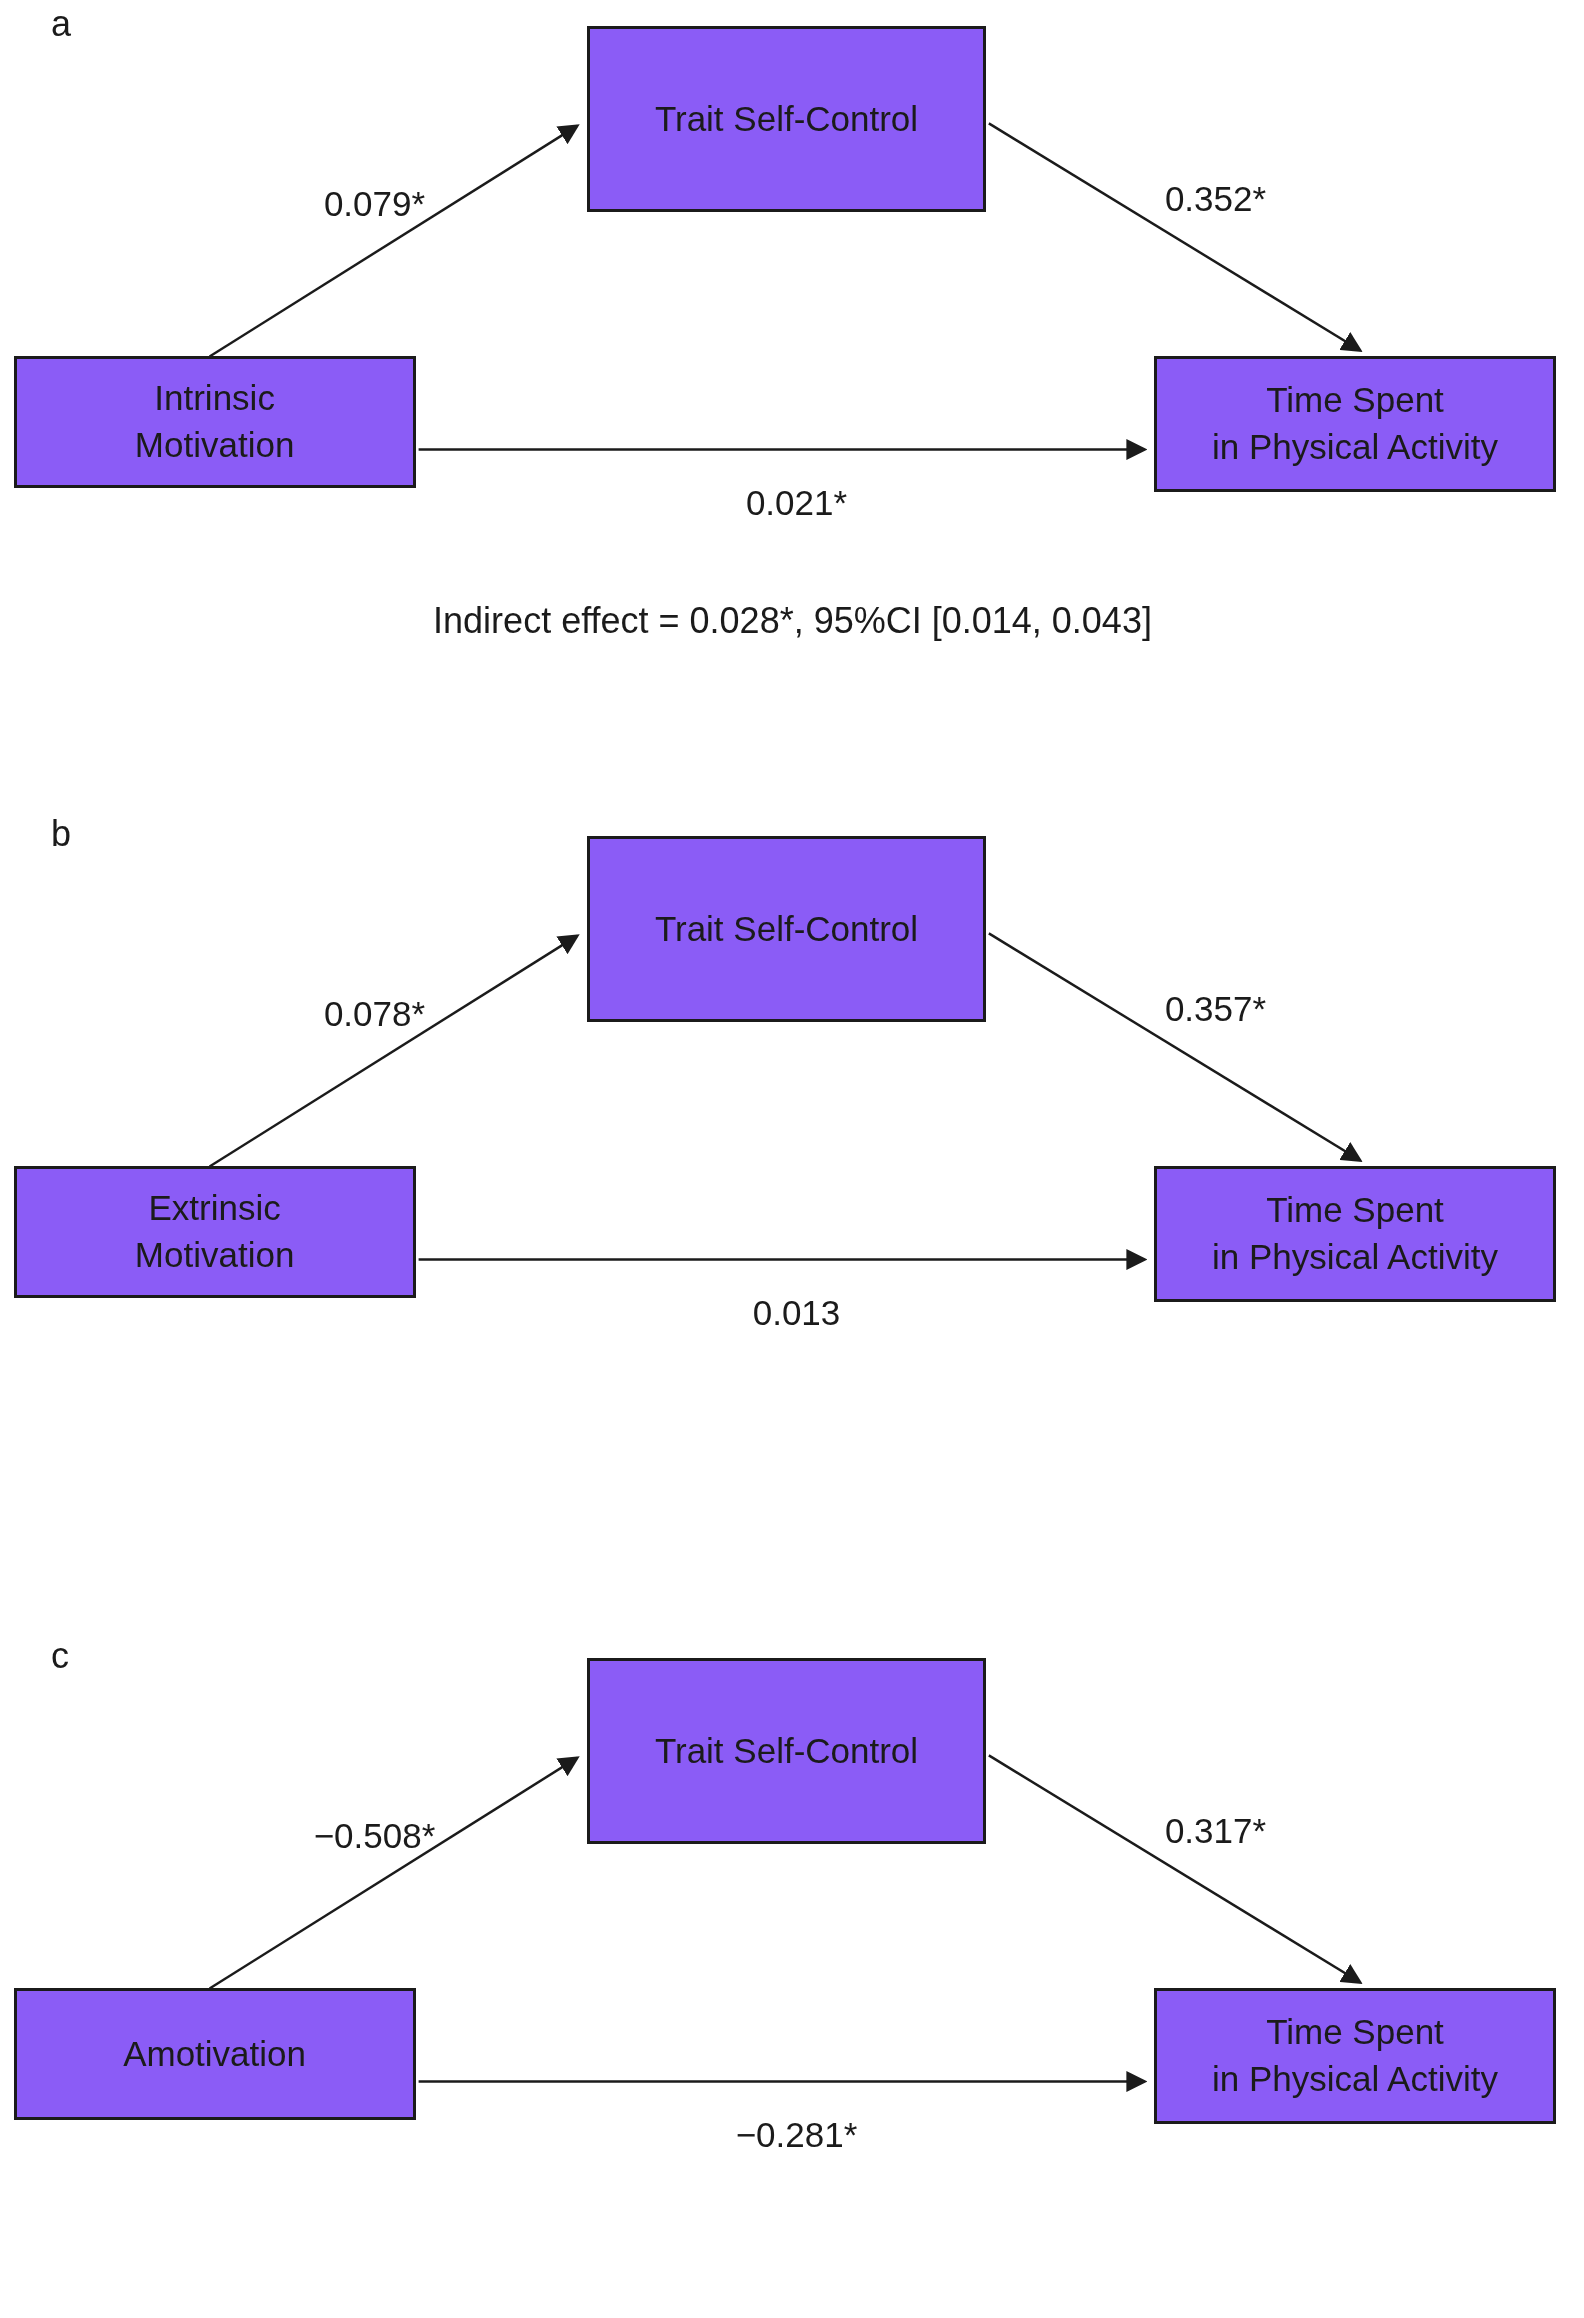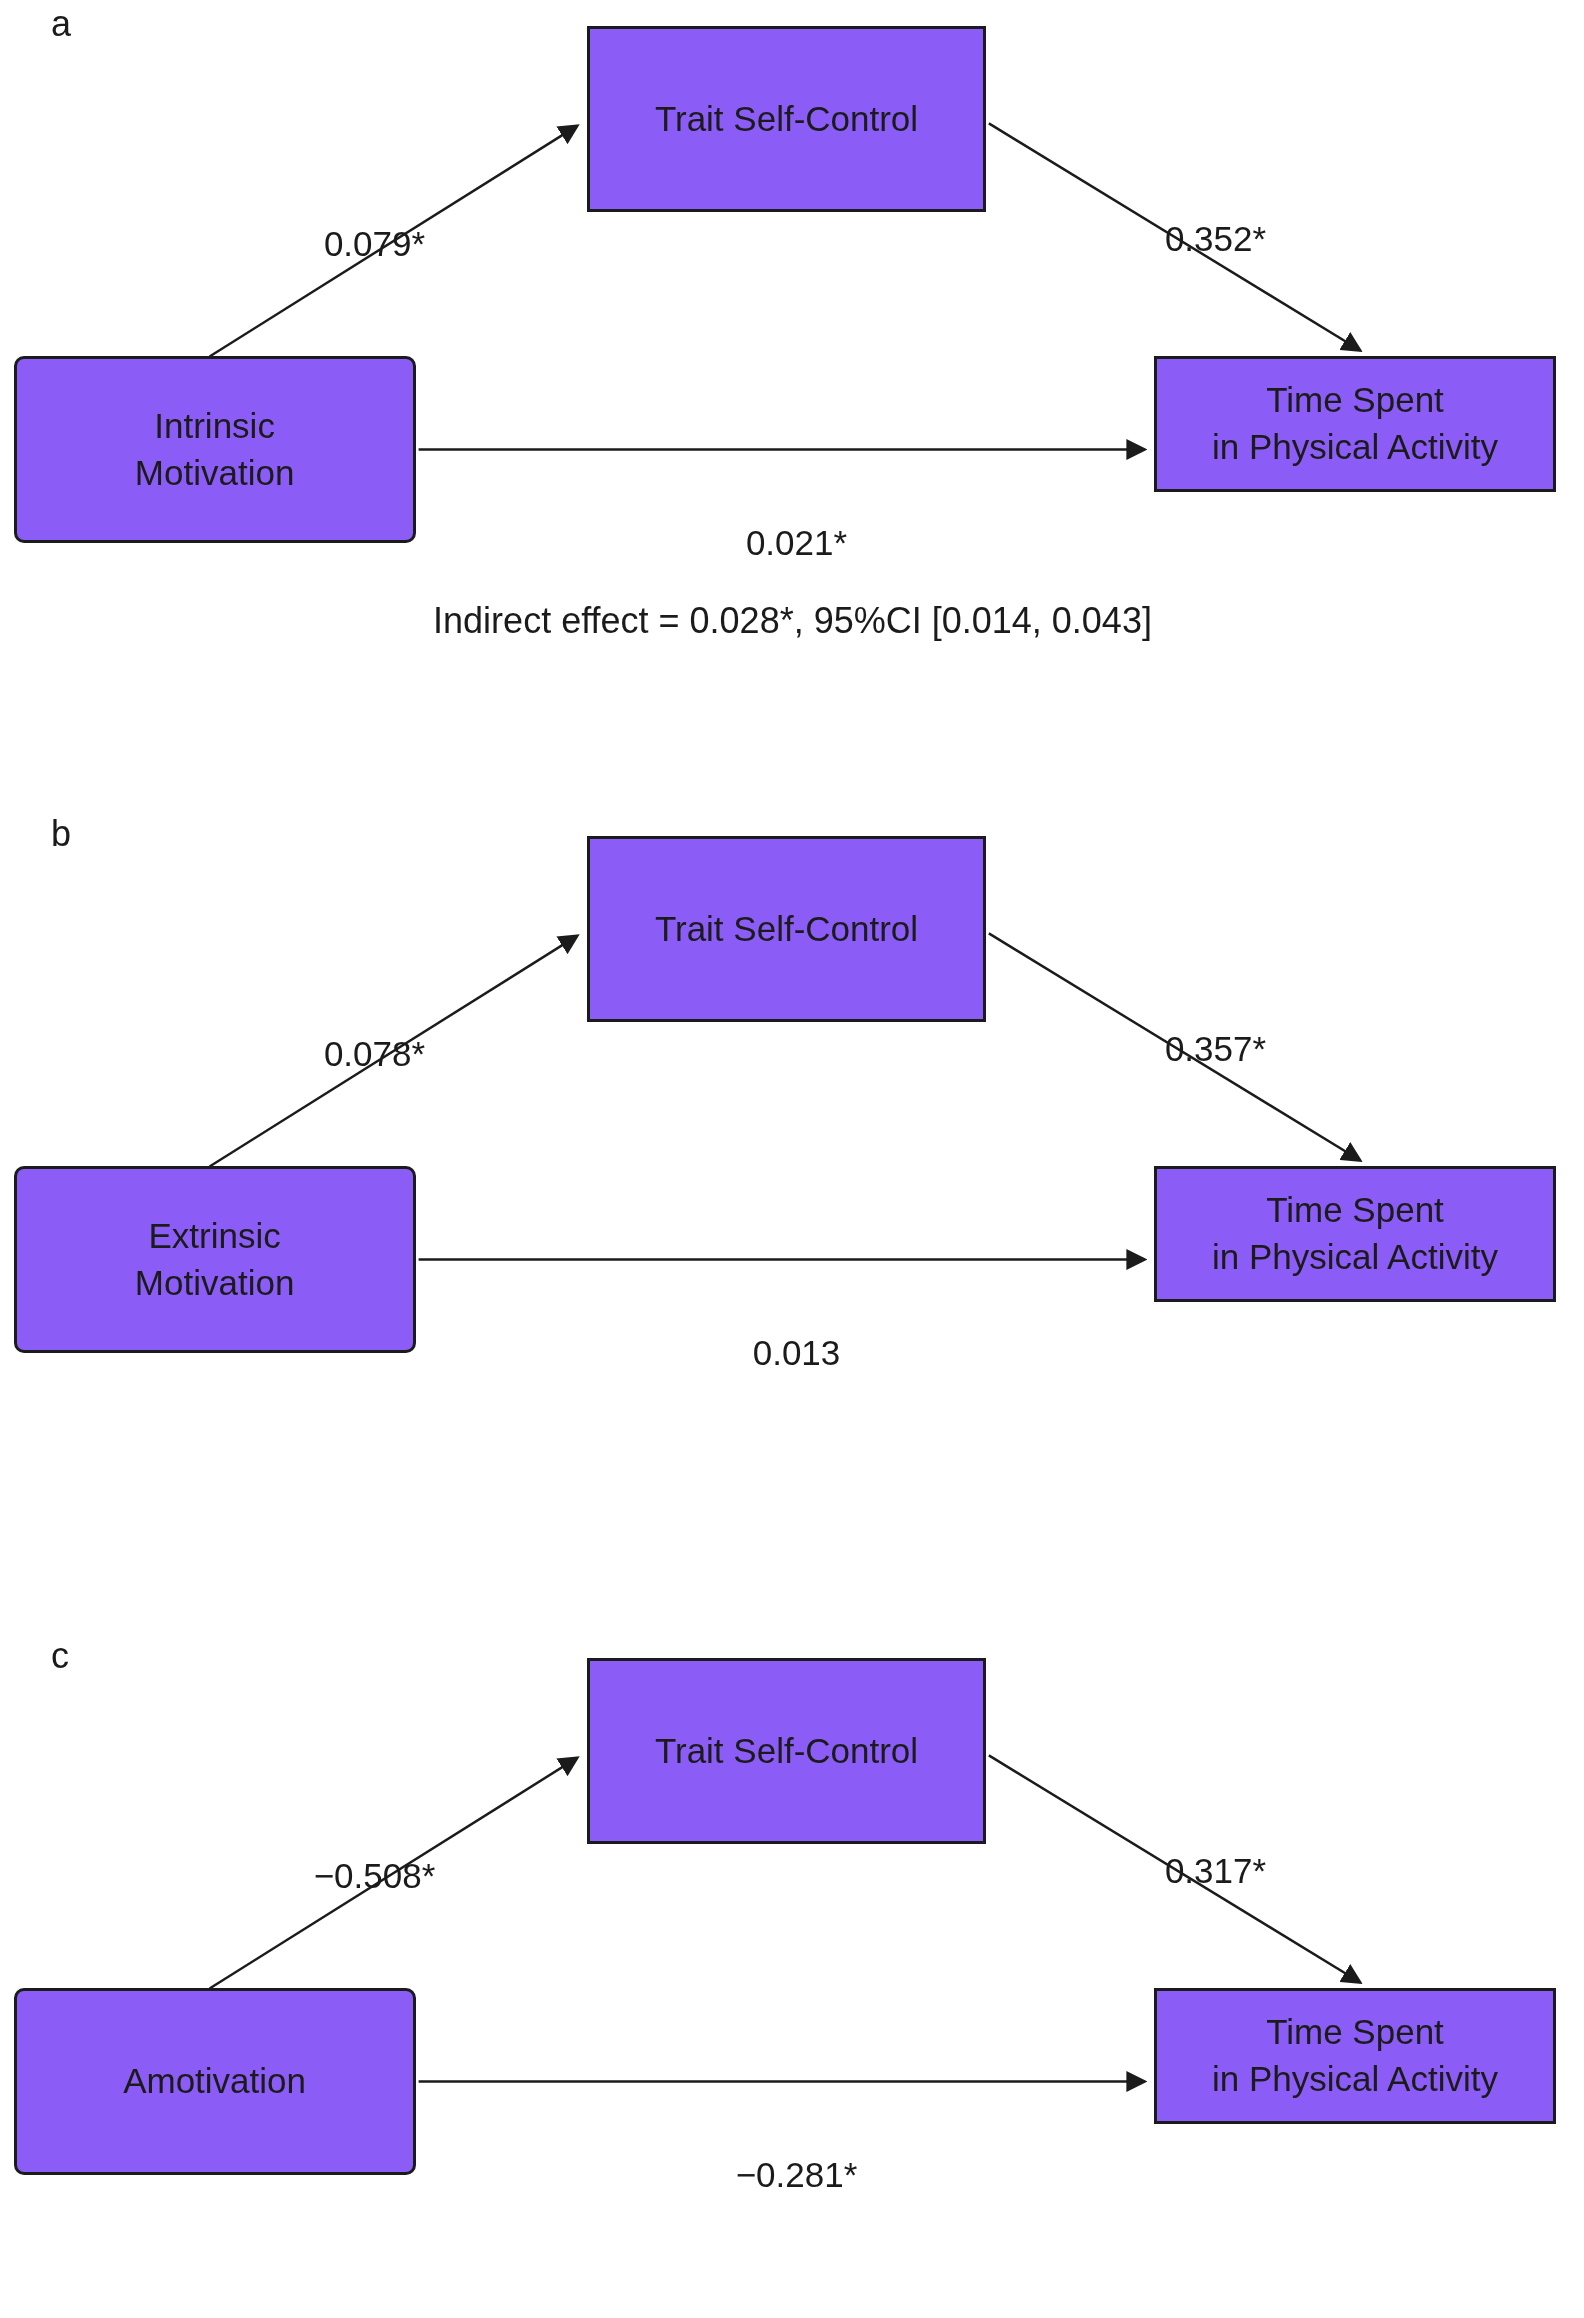--- a/index.html
+++ b/index.html
@@ -40,30 +40,29 @@
     background: #8b5cf6;
     display: flex;
     align-items: center;
     justify-content: center;
     text-align: center;
     font-size: 35px;
     line-height: 1.34;
     white-space: pre-line;
   }
   .mediator  { left: 587px;  top: 26px;  width: 399px; height: 186px; }
-  .predictor { left: 13.6px;   top: 356px; width: 402px; height: 187px; border-radius: 10px; }
+  .predictor { left: 13.6px;   top: 356px; width: 402px; height: 132px; }
   .outcome   { left: 1154px; top: 356px; width: 402px; height: 136px; }
 
   .coef {
     position: absolute;
     width: 271px;
     text-align: center;
     font-size: 35px;
     line-height: 1.1;
-    margin-top: 40px;
   }
   .coef-a { left: 239px;  top: 185px; }
   .coef-b { left: 1080px; top: 180px; }
   .coef-c { left: 661px; top: 484px; }
 
   .indirect {
     position: absolute;
     left: 0;
     width: 1585px;
     top: 599px;

